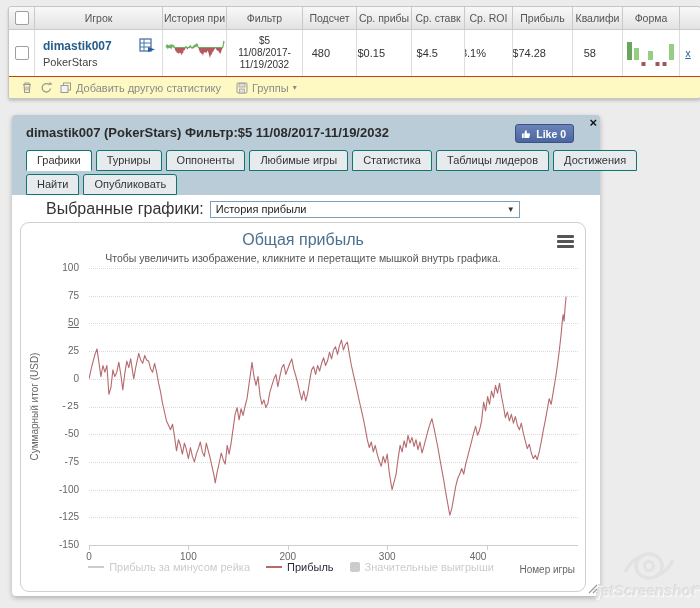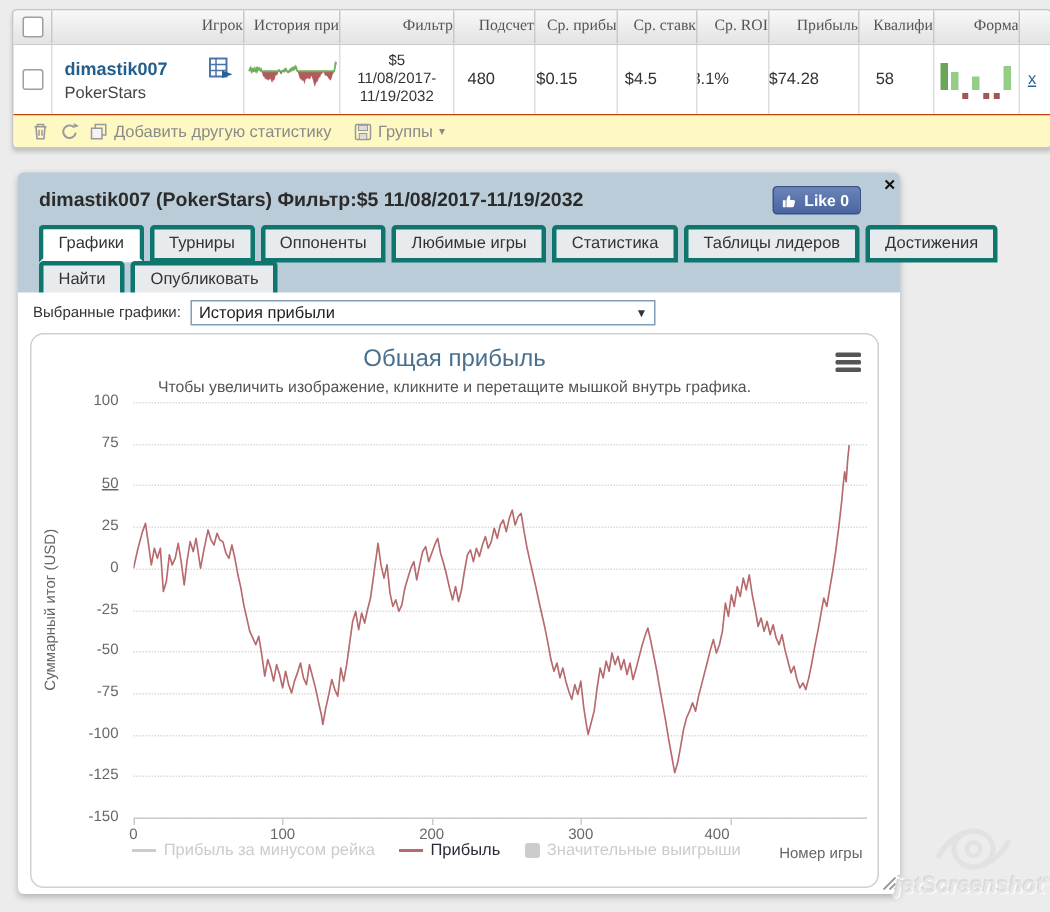--- a/index.html
+++ b/index.html
@@ -2,21 +2,21 @@
 <html><head>
 <meta charset="utf-8">
 <style>
   html,body{margin:0;padding:0;}
   body{width:700px;height:608px;background:#ececec;font-family:"Liberation Sans",sans-serif;position:relative;overflow:hidden;}
   #page{position:absolute;inset:0;}
 
   
   #card{position:absolute;left:8px;top:6px;width:691px;height:91px;background:#fff;border:1px solid #c6c6c6;border-radius:3px;box-shadow:0 2px 3px rgba(0,0,0,.18);}
   #thead{display:flex;height:22px;background:linear-gradient(#f8f8f8,#e3e3e3);border-bottom:1px solid #c9c9c9;border-radius:3px 3px 0 0;}
-  .hcell{font-size:10.5px;color:#555;text-align:right;line-height:22px;border-right:1px solid #c9c9c9;overflow:hidden;white-space:nowrap;box-sizing:border-box;flex:none;font-family:Liberation Serif, serif;}
+  .hcell{font-size:10.5px;color:#555;text-align:center;line-height:22px;border-right:1px solid #c9c9c9;overflow:hidden;white-space:nowrap;box-sizing:border-box;flex:none;}
   #trow{display:flex;height:46px;border-bottom:1px solid #c2410c;}
   .rcell{border-right:1px solid #dddddd;box-sizing:border-box;flex:none;display:flex;align-items:center;justify-content:center;font-size:11px;color:#333;overflow:hidden;}
   .c0{width:26px}.c1{width:128px}.c2{width:64px}.c3{width:76px}.c4{width:54px}.c5{width:55px}.c6{width:53px}.c7{width:48px}.c8{width:60px}.c9{width:50px}.c10{width:57px}.c11{width:16px;border-right:none}
   .num{justify-content:flex-end;padding-right:26px;}
   .cbx{width:12px;height:12px;background:#fff;border:1px solid #9aa0a6;border-radius:2px;}
   #playercell{flex-direction:column;align-items:flex-start;justify-content:center;padding-left:8px;position:relative;}
   #playername{font-size:12px;font-weight:bold;color:#235e8c;}
   #playersite{font-size:11px;color:#444;margin-top:3px;}
   #exporticon{position:absolute;right:6px;top:8px;}
   #filtercell{flex-direction:column;font-size:10px;line-height:12px;text-align:center;}
@@ -25,25 +25,25 @@
   .tbtn{display:flex;align-items:center;gap:4px;cursor:pointer;}
 
   
   #panel{position:absolute;left:12px;top:115px;width:588px;height:481px;background:#b9ccd8;border-radius:4px;box-shadow:0 2px 5px rgba(0,0,0,.25);}
   #panel-close{position:absolute;right:3px;top:2px;font-size:13px;font-weight:bold;color:#111;cursor:pointer;line-height:12px;}
   #panel-title{position:absolute;left:14px;top:10px;font-size:13px;font-weight:bold;color:#2b2b2b;}
   #likebtn{position:absolute;right:26px;top:9px;height:17px;padding:0 7px 0 5px;background:linear-gradient(#6b83b8,#4a66a0);border:1px solid #3b5283;border-radius:3px;display:flex;align-items:center;gap:4px;color:#fff;font-size:10.5px;font-weight:bold;cursor:pointer;}
   .tabrow{position:absolute;left:14px;display:flex;gap:4px;}
   #tabs1{top:35px;}
   #tabs2{top:59px;}
-  .tab{background:#e7ebee;border:3px solid #0f766e;border-radius:3px 3px 0 0;font-size:11px;color:#333;padding:3px 10px 4px;cursor:pointer;white-space:nowrap;}
+  .tab{background:#e7ebee;border:1px solid #0f766e;border-radius:3px 3px 0 0;font-size:11px;color:#333;padding:3px 10px 4px;cursor:pointer;white-space:nowrap;}
   .tab.active{background:#fff;border-bottom-color:#fff;font-weight:normal;}
   #content{position:absolute;left:0;top:80px;width:588px;height:401px;background:#fff;border-radius:0 0 4px 4px;}
   #selrow{position:absolute;left:10px;top:5px;display:flex;align-items:center;gap:6px;}
-  #sellabel{font-size:10px;color:#333;}
+  #sellabel{font-size:16px;color:#333;margin-left:24px;}
   #selectbox{width:310px;height:17px;border:1px solid #7f9db9;background:#fff;font-size:11px;color:#222;display:flex;align-items:center;justify-content:space-between;padding:0 4px 0 5px;cursor:pointer;box-sizing:border-box;}
   #selectbox .caret{font-size:8px;color:#333;}
 
   
   #chartbox{position:absolute;left:8px;top:27px;width:564px;height:368px;border:1px solid #d0d0d0;border-radius:9px;background:#fff;}
   #ctitle{position:absolute;left:0;top:8px;width:100%;text-align:center;font-size:16px;color:#49708e;}
   #csub{position:absolute;left:0;top:29px;width:100%;text-align:center;font-size:10.5px;color:#545454;}
   #burger{position:absolute;right:11px;top:12px;width:17px;cursor:pointer;}
   #burger div{height:2.5px;background:#555;margin-bottom:2.5px;border-radius:1px;}
   .gridline{position:absolute;left:68px;width:489px;height:0;border-top:1px dotted #d9d9d9;}
@@ -217,21 +217,21 @@
             <div class="ylab" style="top: 39px;">100</div>
             <div class="gridline" style="top: 72.7px;"></div>
             <div class="ylab" style="top: 66.7px;">75</div>
             <div class="gridline" style="top: 100.4px;"></div>
             <div class="ylab" style="top: 94.4px; text-decoration: underline;">50</div>
             <div class="gridline" style="top: 128.1px;"></div>
             <div class="ylab" style="top: 122.1px;">25</div>
             <div class="gridline" style="top: 155.8px;"></div>
             <div class="ylab" style="top: 149.8px;">0</div>
             <div class="gridline" style="top: 183.5px;"></div>
-            <div class="ylab" style="top: 177.5px;">-25</div>
+            <div class="ylab" style="top: 177.5px; font-family: Liberation Mono, monospace;">-25</div>
             <div class="gridline" style="top: 211.2px;"></div>
             <div class="ylab" style="top: 205.2px;">-50</div>
             <div class="gridline" style="top: 238.9px;"></div>
             <div class="ylab" style="top: 232.9px;">-75</div>
             <div class="gridline" style="top: 266.6px;"></div>
             <div class="ylab" style="top: 260.6px;">-100</div>
             <div class="gridline" style="top: 294.3px;"></div>
             <div class="ylab" style="top: 288.3px;">-125</div>
             <div class="gridline" style="top: 322px;"></div>
             <div class="ylab" style="top: 316px;">-150</div>

